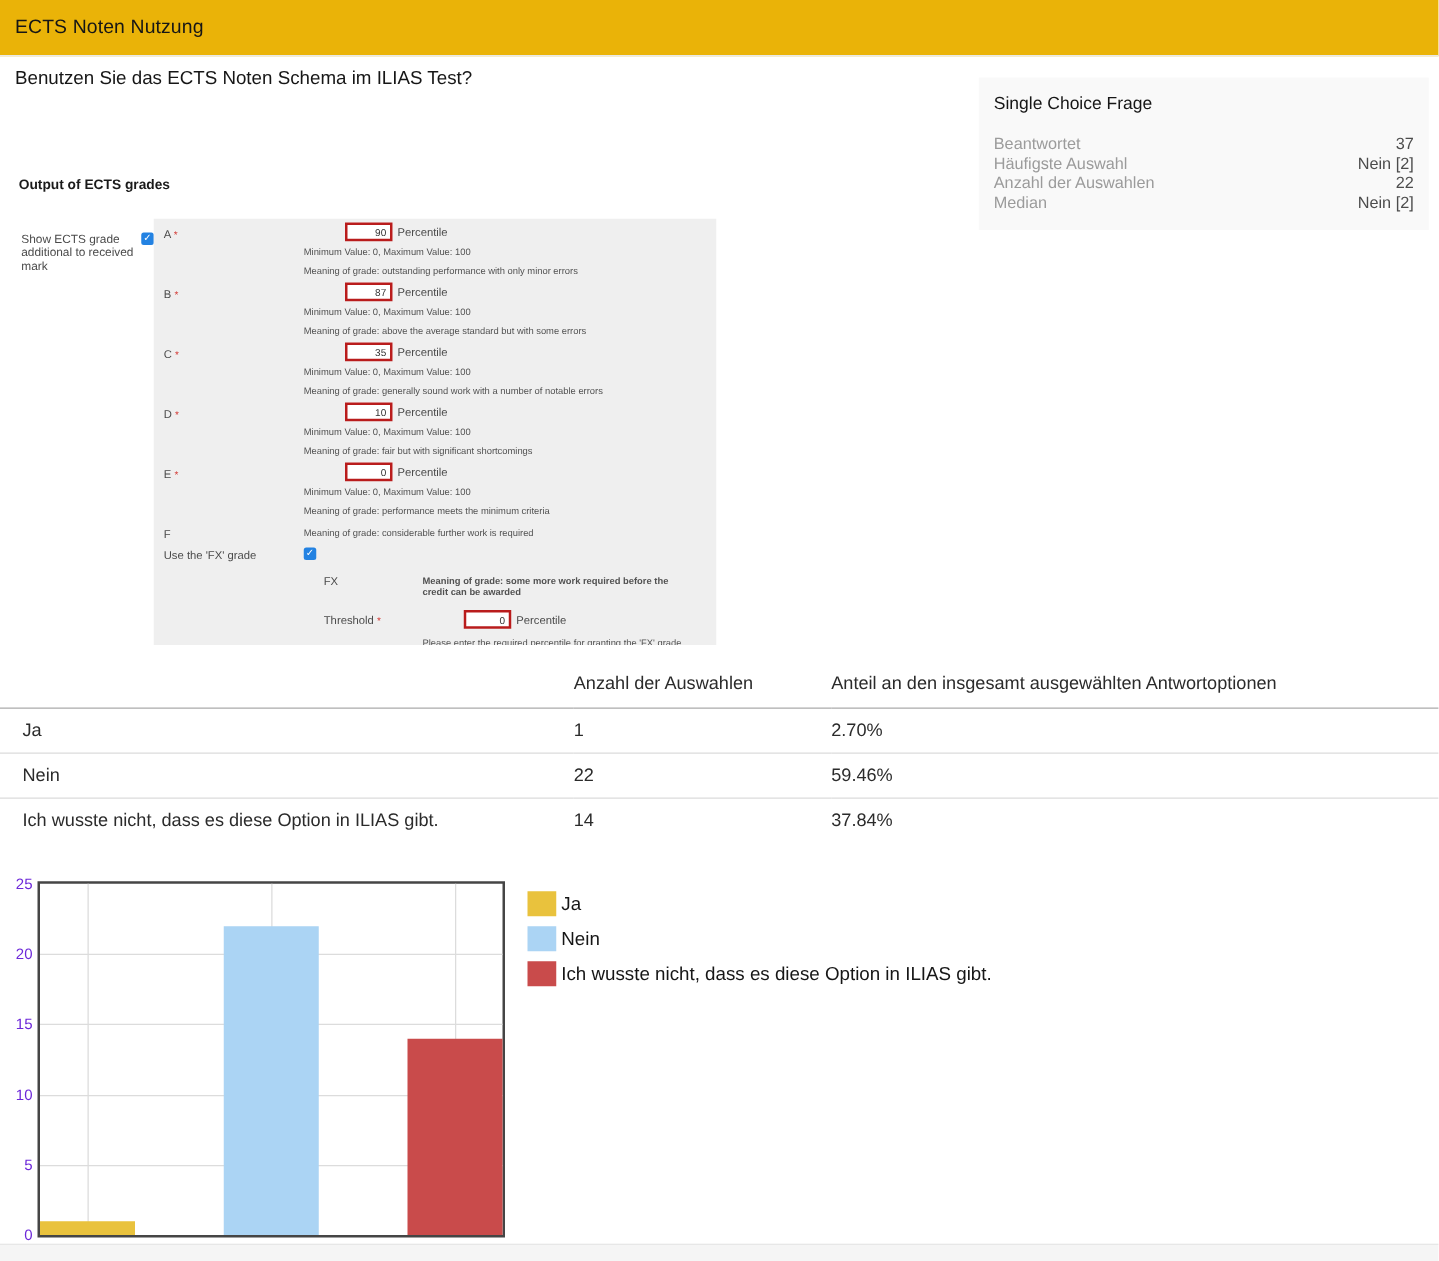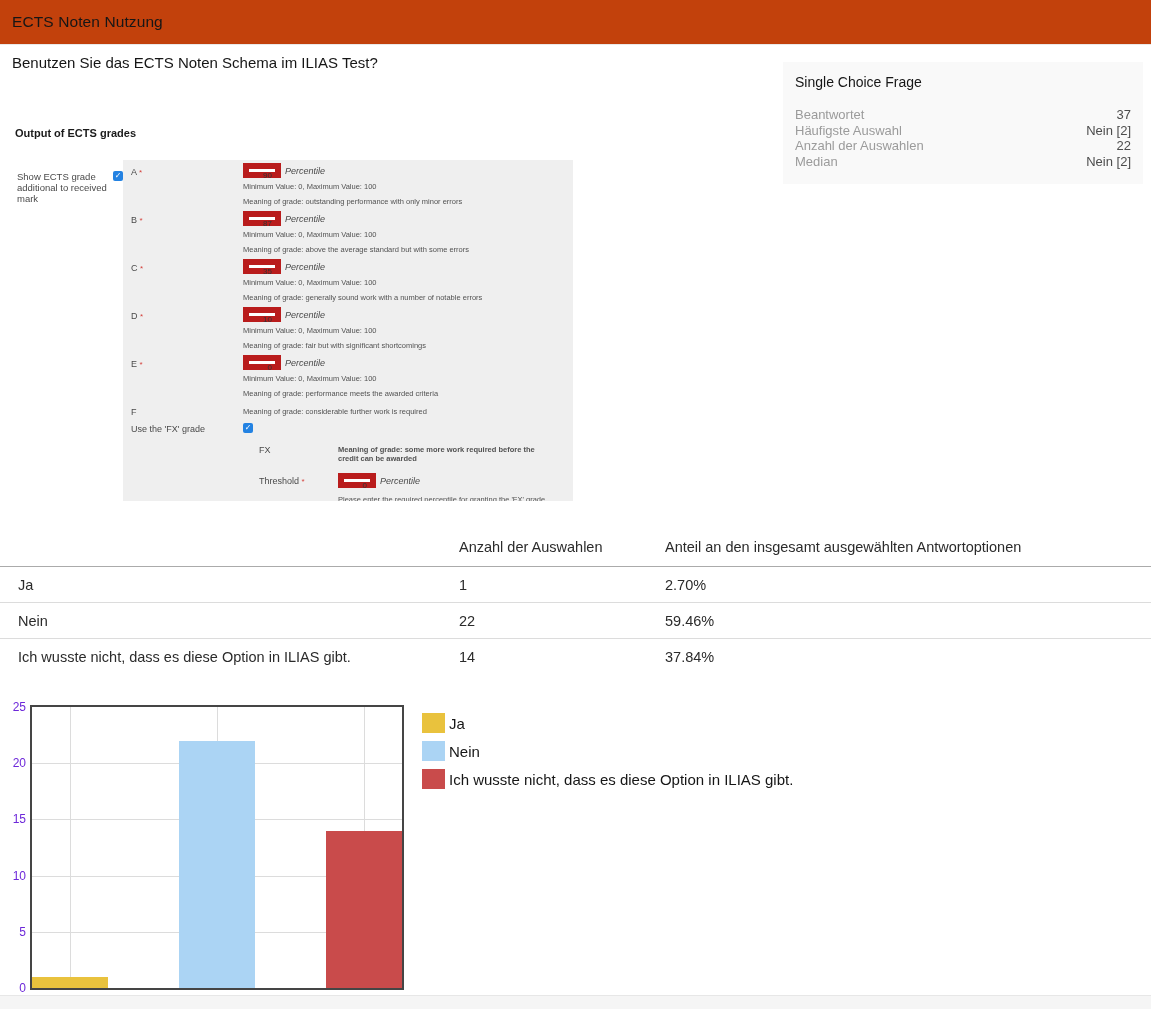--- a/index.html
+++ b/index.html
@@ -1,52 +1,52 @@
 <!DOCTYPE html>
 <html><head>
 <meta charset="utf-8">
 <style>
   * { margin:0; padding:0; box-sizing:border-box; }
   html,body { background:#fff; }
   body { font-family:"Liberation Sans","DejaVu Sans",sans-serif; color:#1a1a1a; }
   .page { position:relative; width:1151px; height:1009px; background:#fff; overflow:hidden; }
 
   
-  .page-header { position:absolute; left:0; top:0; width:1151px; height:45px; background:#c2410c;
+  .page-header { position:absolute; left:0; top:0; width:1151px; height:45px; background:#eab308;
                  border-bottom:1px solid #e9e9e9; display:flex; align-items:center; padding-left:12px; }
   .page-header h1 { font-size:15.5px; font-weight:400; color:#161616; letter-spacing:.1px; }
 
   
   .question-text { position:absolute; left:12px; top:54px; font-size:15px; color:#161616; }
 
   
   .stats-panel { position:absolute; left:783px; top:62px; width:360px; background:#f9f9f9; padding:12px 12px 15px; }
   .stats-title { font-size:14px; color:#161616; margin-bottom:17px; }
   .stats-row { display:flex; justify-content:space-between; font-size:13px; line-height:15.5px; }
   .stats-row .lbl { color:#9b9b9b; }
   .stats-row .val { color:#4c4c4c; }
 
   
-  .ects-image { position:absolute; left:15px; top:127px; width:558px; height:374px; font-size:9px; color:#4a4a4a; }
+  .ects-image { position:absolute; left:15px; top:142px; width:558px; height:374px; font-size:9px; color:#4a4a4a; }
   .ects-title { font-size:11px; font-weight:700; color:#1a1a1a; }
   .show-row { position:absolute; left:2px; top:20px; width:120px; display:flex;margin-top:24px; }
   .show-label { width:96px; font-size:9.5px; line-height:11px; color:#4a4a4a; }
   .checkbox { flex:0 0 auto; width:10px; height:10px; background:#2382e2; border-radius:2px;
               display:inline-block; text-align:center; }
   .checkbox .chk { display:block; color:#fff; font-size:8px; line-height:10px; font-weight:700; }
   .grades-panel { position:absolute; left:108px; top:33px; width:450px; height:341px; background:#efefef;
                   padding:3px 10px 0 8px; overflow:hidden; }
   .grade-row { display:flex; margin-bottom:5px; }
   .grade-label { flex:0 0 112px; font-size:9px; color:#4a4a4a; padding-top:4px; }
   .req { color:#d43f3a; font-size:8px; }
   .grade-content { flex:1; }
   .input-line { display:flex; align-items:center; height:15px; }
-  .grade-input { display:inline-block; width:38px; height:15px; background:#fff; border:6px solid #b91c1c;
-                 font-size:8px; line-height:13px; text-align:right; padding-right:3px; color:#333; }
-  .percentile { font-size:9px; color:#4a4a4a; margin-left:4px;font-style:italic; }
+  .grade-input { display:inline-block; width:38px; height:15px; background:#fff; border:2px solid #b91c1c;
+                 font-size:8px; line-height:13px; text-align:right; padding-right:3px; color:#333;margin-left:33px; }
+  .percentile { font-size:9px; color:#4a4a4a; margin-left:4px; }
   .minmax { font-size:7.5px; line-height:9px; color:#525252; margin-top:4px; }
   .meaning { font-size:7.5px; line-height:9px; color:#525252; margin-top:6px; }
   .grade-content > .meaning:first-child { margin-top:4px; }
   .fx-use-row { display:flex; margin:6px 0 8px; }
   .fx-use-row .grade-label { padding-top:1px; }
   .fx-sub { margin-left:128px; }
   .fx-row { display:flex; margin-bottom:10px; }
   .fx-label { flex:0 0 79px; font-size:9px; color:#4a4a4a; padding-top:3px; }
   .fx-meaning { width:218px; font-size:7.5px; line-height:9px; color:#525252; padding-top:3px;font-weight:bold; }
   .help { font-size:7.5px; line-height:9px; color:#525252; margin-top:7px; }
@@ -165,21 +165,21 @@
             </div>
           </div>
           <div class="grade-row">
             <div class="grade-label">E <span class="req">*</span></div>
             <div class="grade-content">
               <div class="input-line">
                 <span class="grade-input">0</span>
                 <span class="percentile">Percentile</span>
               </div>
               <div class="minmax">Minimum Value: 0, Maximum Value: 100</div>
-              <div class="meaning">Meaning of grade: performance meets the awarded criteria</div>
+              <div class="meaning">Meaning of grade: performance meets the minimum criteria</div>
             </div>
           </div>
           <div class="grade-row">
             <div class="grade-label">F</div>
             <div class="grade-content">
               <div class="meaning">Meaning of grade: considerable further work is required</div>
             </div>
           </div>
         </div>
       <div class="fx-use-row">

